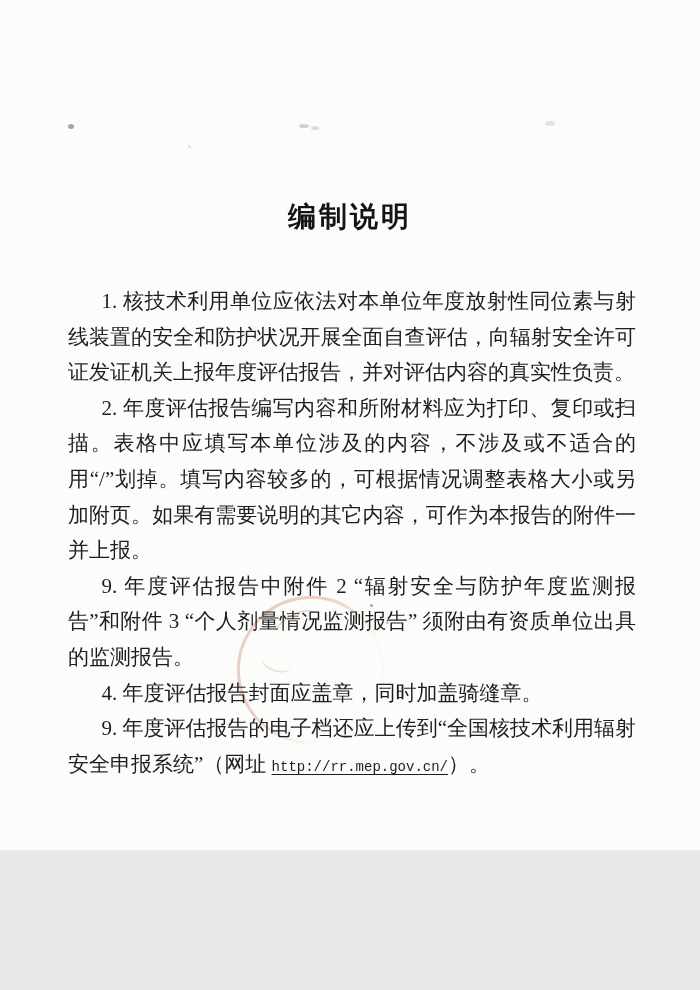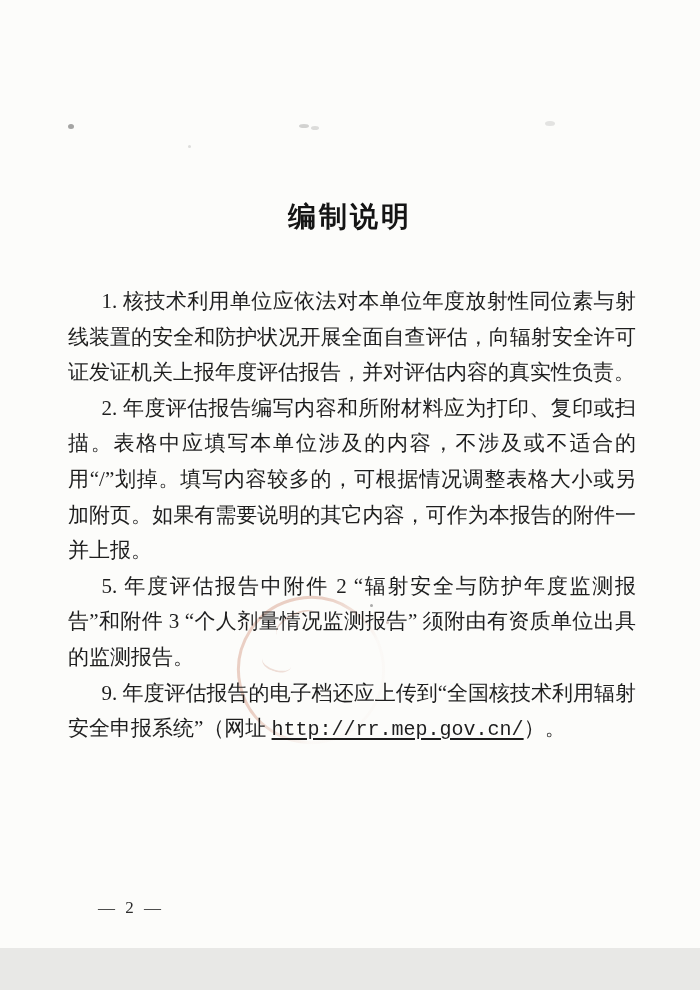--- a/index.html
+++ b/index.html
@@ -1,19 +1,19 @@
 <!DOCTYPE html>
 <html><head>
 <meta charset="utf-8">
 <style>
   html, body { margin: 0; padding: 0; background: #e8e8e6; }
   .page {
     position: relative;
     width: 700px;
-    height: 948px;
+    height: 850px;
     margin: 0 auto;
     background: #fcfcfa;
     overflow: hidden;
     font-family: "Liberation Serif", "DejaVu Serif", serif;
     color: #1e1e1e;
   }
   .title {
     position: absolute;
     top: 198px;
     left: 0;
@@ -34,21 +34,21 @@
     line-height: 35.6px;
     text-align: justify;
     text-justify: inter-ideograph;
   }
   .para {
     margin: 0;
     text-indent: 1.6em;
   }
   .url {
     font-family: "Liberation Mono", "DejaVu Sans Mono", monospace;
-    font-size: 20px;
+    font-size: 14px;
     text-decoration: underline;
     text-underline-offset: 3px;
   }
   .page-number {
     position: absolute;
     left: 98px;
     top: 898px;
     font-size: 17px;
     letter-spacing: 3px;
     color: #2d2d2d;
@@ -117,19 +117,20 @@
   <h1 class="title">编制说明</h1>
 
   <div class="stamp">
     <span class="stamp-mark-1"></span>
     <span class="stamp-mark-2"></span>
   </div>
 
   <div class="body-text">
     <p class="para">1. 核技术利用单位应依法对本单位年度放射性同位素与射线装置的安全和防护状况开展全面自查评估，向辐射安全许可证发证机关上报年度评估报告，并对评估内容的真实性负责。</p>
     <p class="para">2. 年度评估报告编写内容和所附材料应为打印、复印或扫描。表格中应填写本单位涉及的内容，不涉及或不适合的用“/”划掉。填写内容较多的，可根据情况调整表格大小或另加附页。如果有需要说明的其它内容，可作为本报告的附件一并上报。</p>
-    <p class="para">5. 年度评估报告中附件 2 “辐射安全与防护年度监测报告”和附件 3 “个人剂量情况监测报告” 须附由有资质单位出具的监测报告。</p>
+    <p class="para">9. 年度评估报告中附件 2 “辐射安全与防护年度监测报告”和附件 3 “个人剂量情况监测报告” 须附由有资质单位出具的监测报告。</p>
+    <p class="para">4. 年度评估报告封面应盖章，同时加盖骑缝章。</p>
     <p class="para"><span>9. 年度评估报告的电子档还应上传到“全国核技术利用辐射安全申报系统”（网址 </span><span class="url">http://rr.mep.gov.cn/</span><span>）。</span></p>
   </div>
 
   <div class="page-number">— 2 —</div>
 
 </div>
 
 </body></html>

